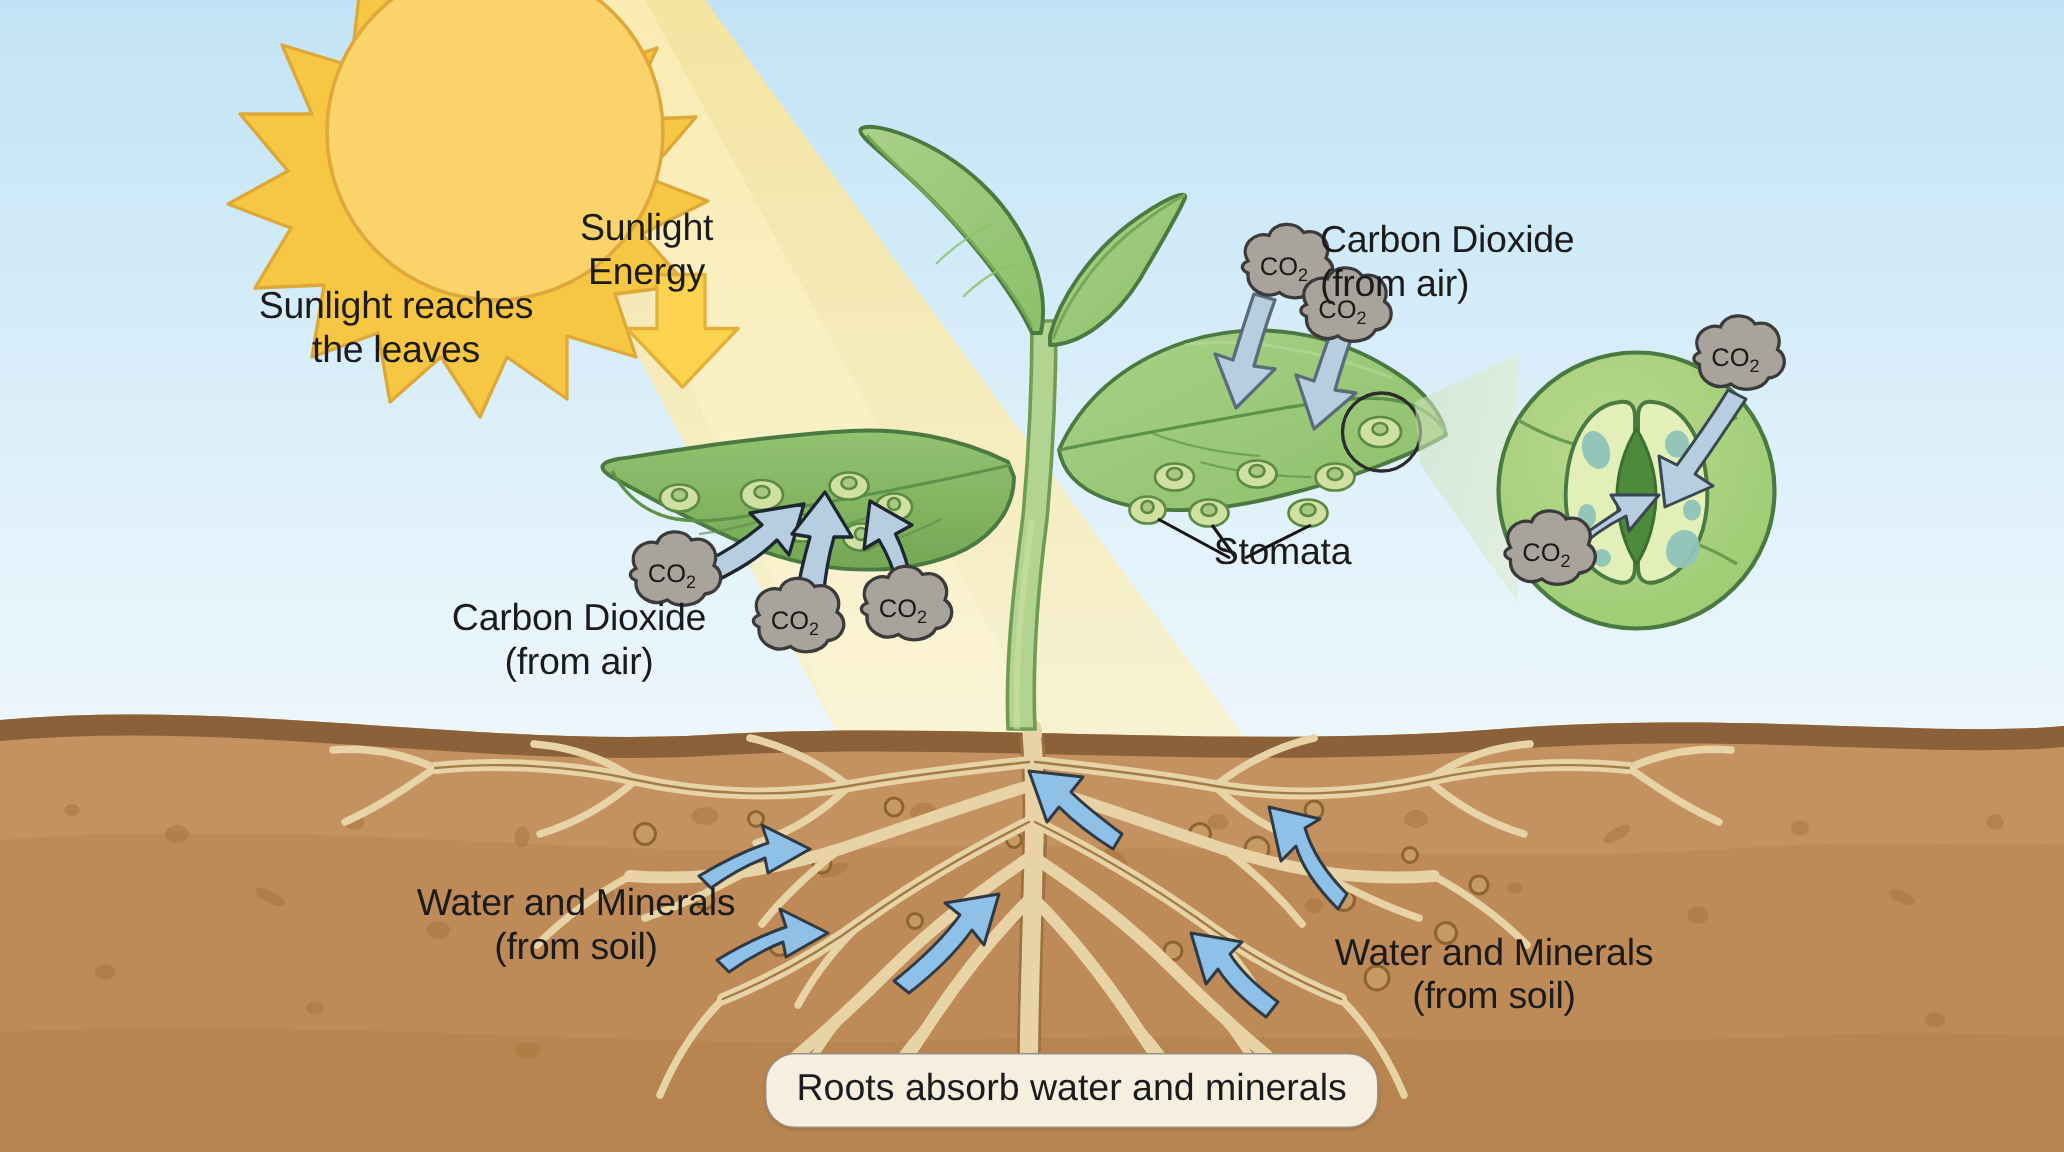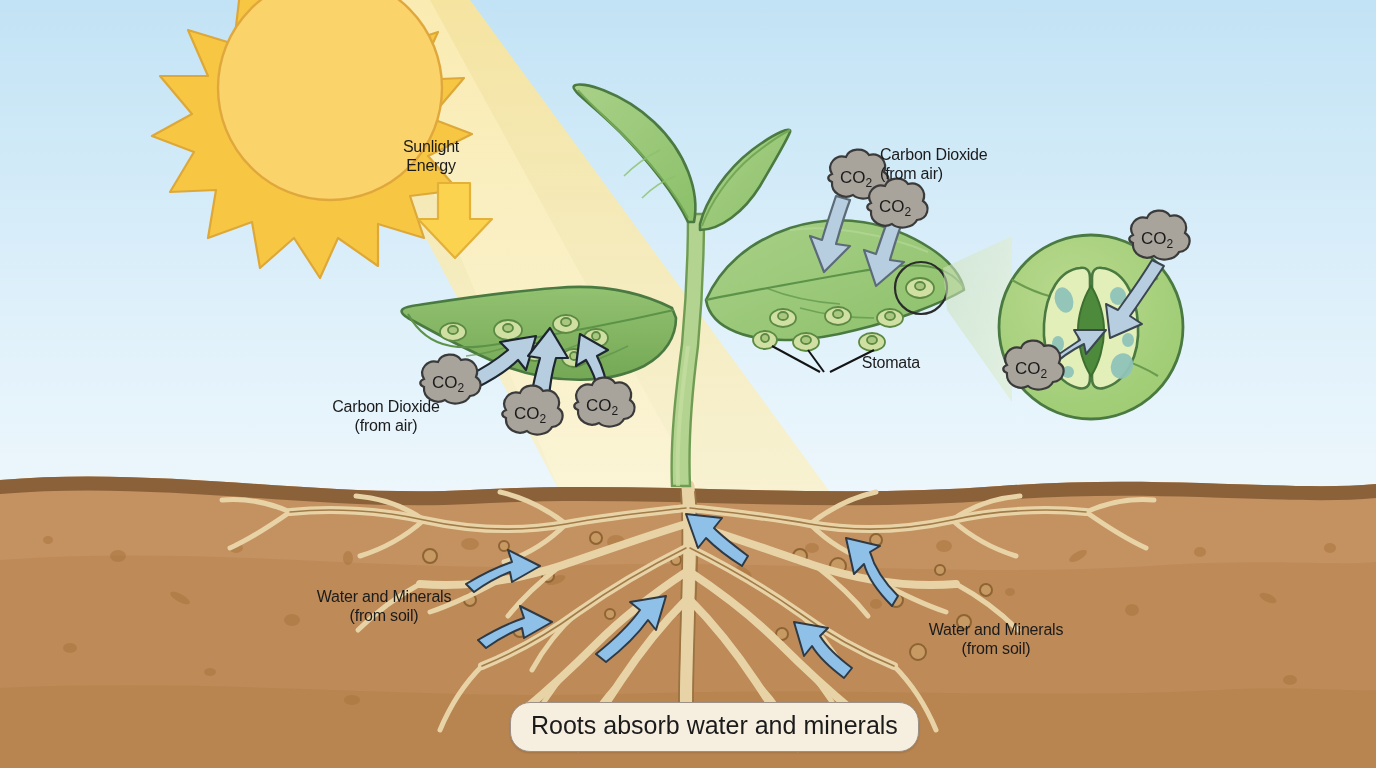--- a/index.html
+++ b/index.html
@@ -18,21 +18,21 @@
   #scene {
     position: absolute;
     inset: 0;
     width: 1376px;
     height: 768px;
   }
   .lbl {
     position: absolute;
     color: #1b1b1b;
     font-family: "Liberation Sans", sans-serif;
-    font-size: 16px;
+    font-size: 25px;
     line-height: 1.16;
     text-align: center;
     white-space: pre-line;
     letter-spacing: -0.2px;
     user-select: none;
   }
   .caption-box {
     position: absolute;
     background: #f6efe0;
     border: 1.5px solid #9b9188;
@@ -428,31 +428,33 @@
       </g>
       <g transform="translate(1031,369)">
         <path d="M-24,-4 C -30,-14 -20,-24 -10,-21 C -7,-30 8,-31 13,-23
                  C 24,-26 32,-16 28,-6 C 36,-1 33,12 22,13 C 18,21 4,23 -3,17
                  C -13,22 -25,15 -24,4 C -29,2 -29,-2 -24,-4 Z" fill="#a8a49c" stroke="#3a3a3a" stroke-width="2.2"></path>
         <text x="0" y="5" text-anchor="middle" font-family="Liberation Sans, sans-serif" font-size="17" fill="#1b1b1b">CO<tspan font-size="12" dy="4">2</tspan></text>
       </g>
     </g>
   </svg>
 
+  <div class="lbl" style="left:140px; top:190px; width:248px;">Sunlight reaches
+the leaves</div>
 
   <div class="lbl" style="left:352px; top:138px; width:158px;">Sunlight
 Energy</div>
 
   <div class="lbl" style="left:280px; top:398px; width:212px;">Carbon Dioxide
 (from air)</div>
 
   <div class="lbl" style="left:880px; top:146px; width:290px; text-align:left;">Carbon Dioxide
 (from air)</div>
 
-  <div class="lbl" style="left:790px; top:354px; width:130px;text-align:right;">Stomata</div>
+  <div class="lbl" style="left:790px; top:354px; width:130px;">Stomata</div>
 
 
   <div class="lbl" style="left:268px; top:588px; width:232px;">Water and Minerals
 (from soil)</div>
 
   <div class="lbl" style="left:880px; top:621px; width:232px;">Water and Minerals
 (from soil)</div>
 
   <div class="caption-box" style="left:510px; top:702px;">Roots absorb water and minerals</div>
 

